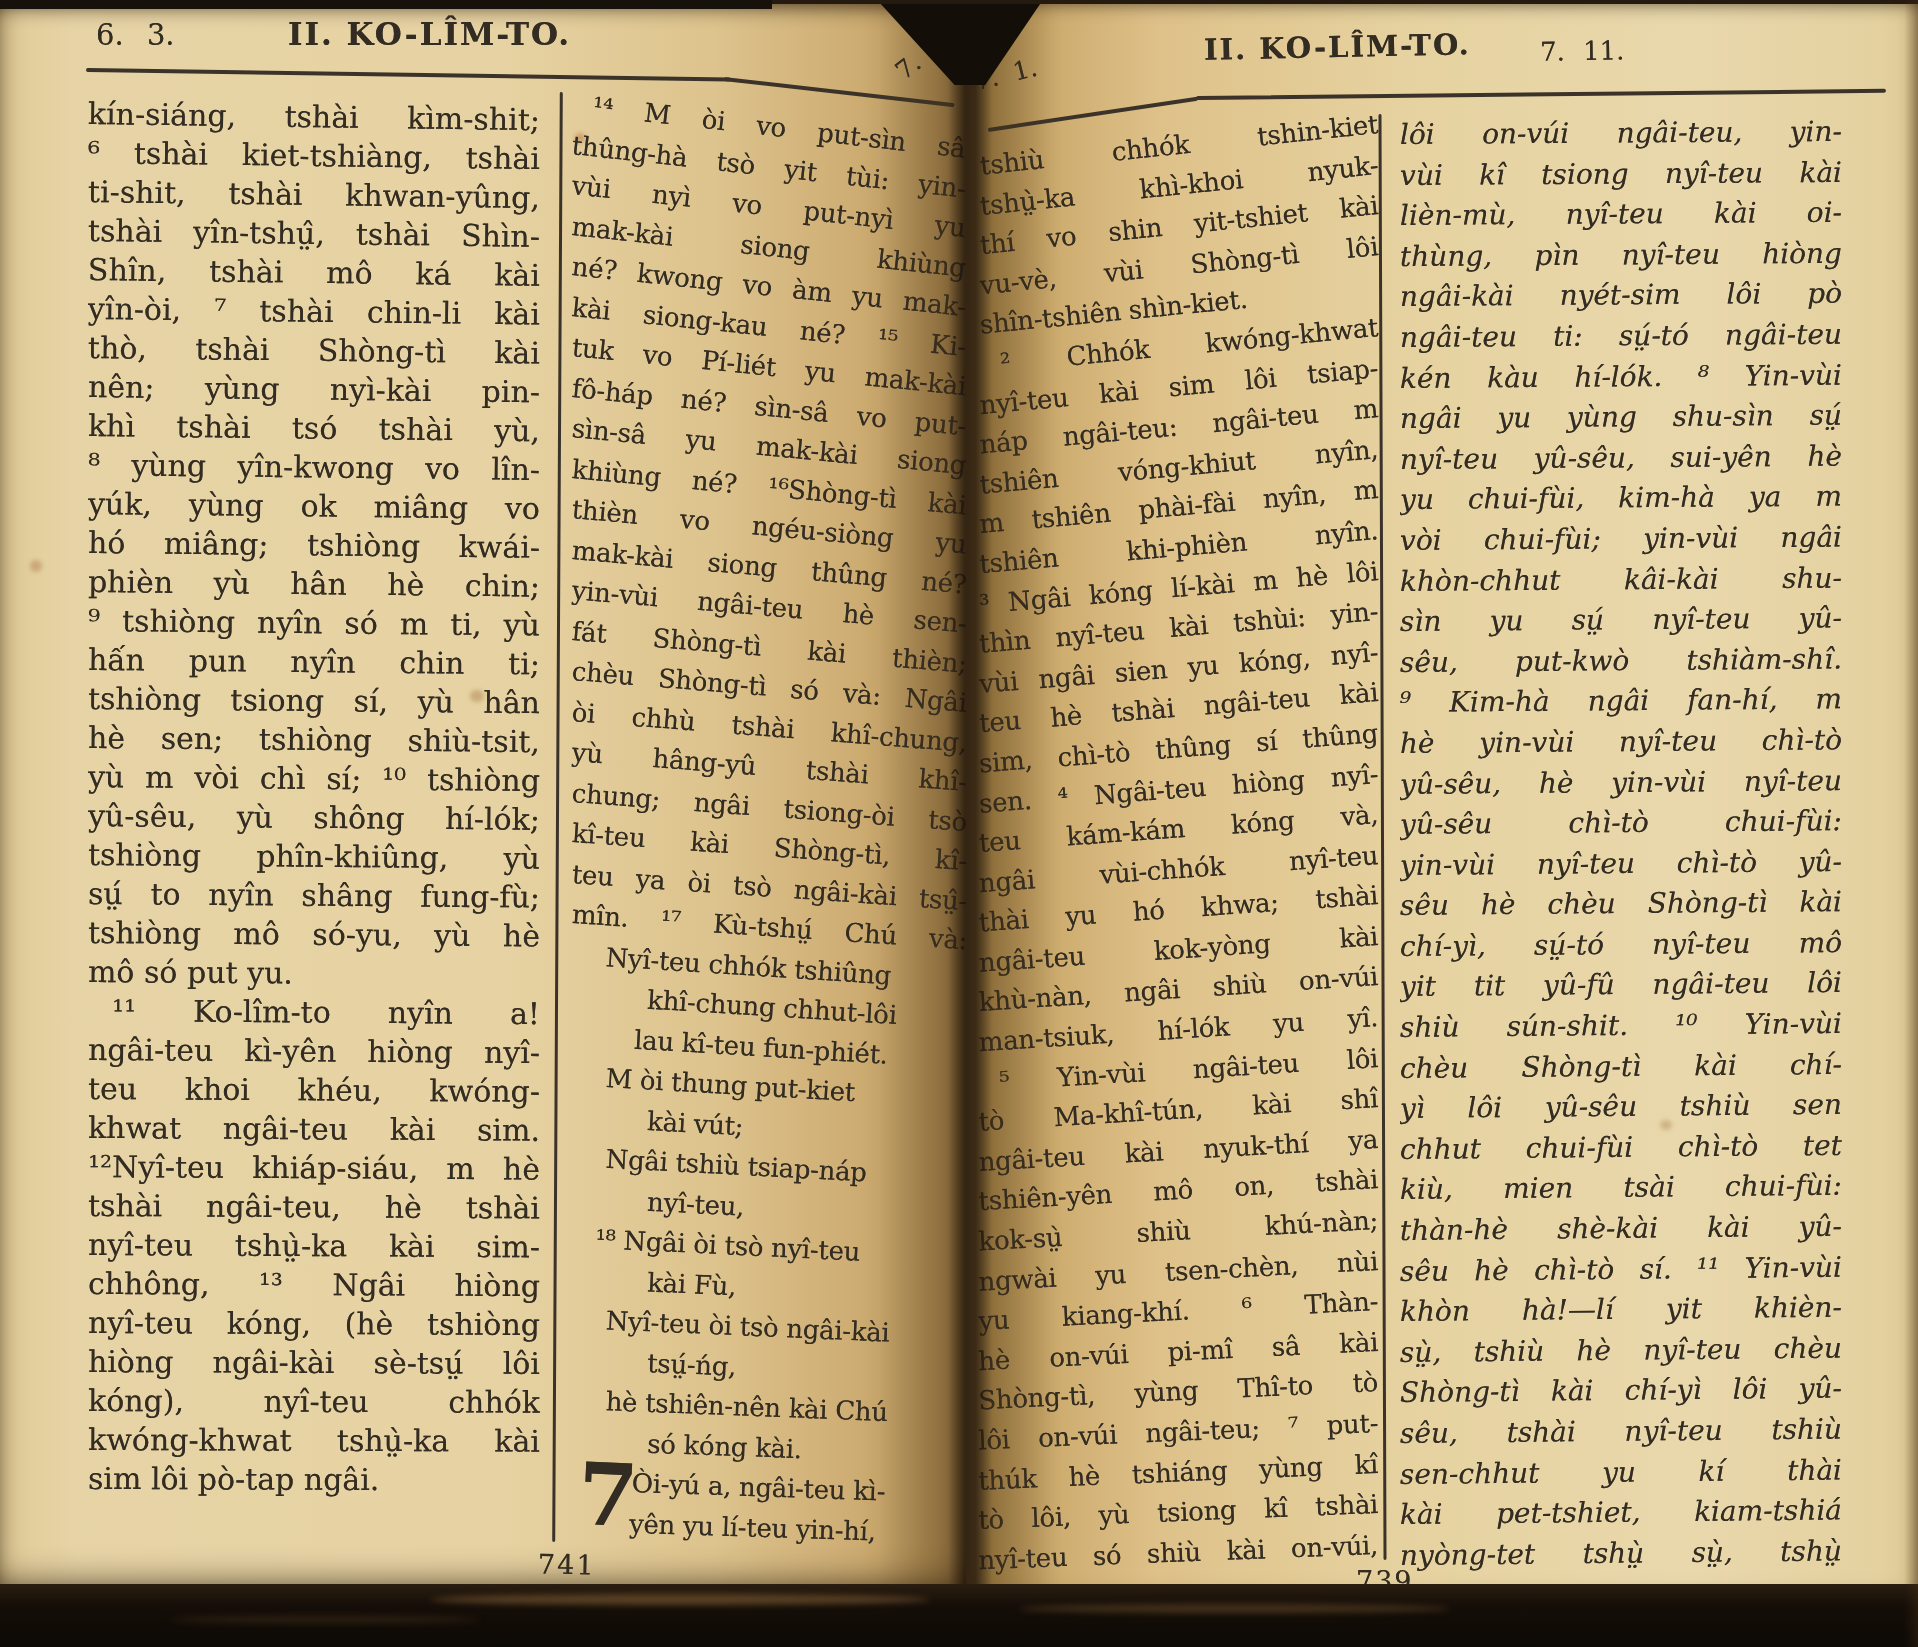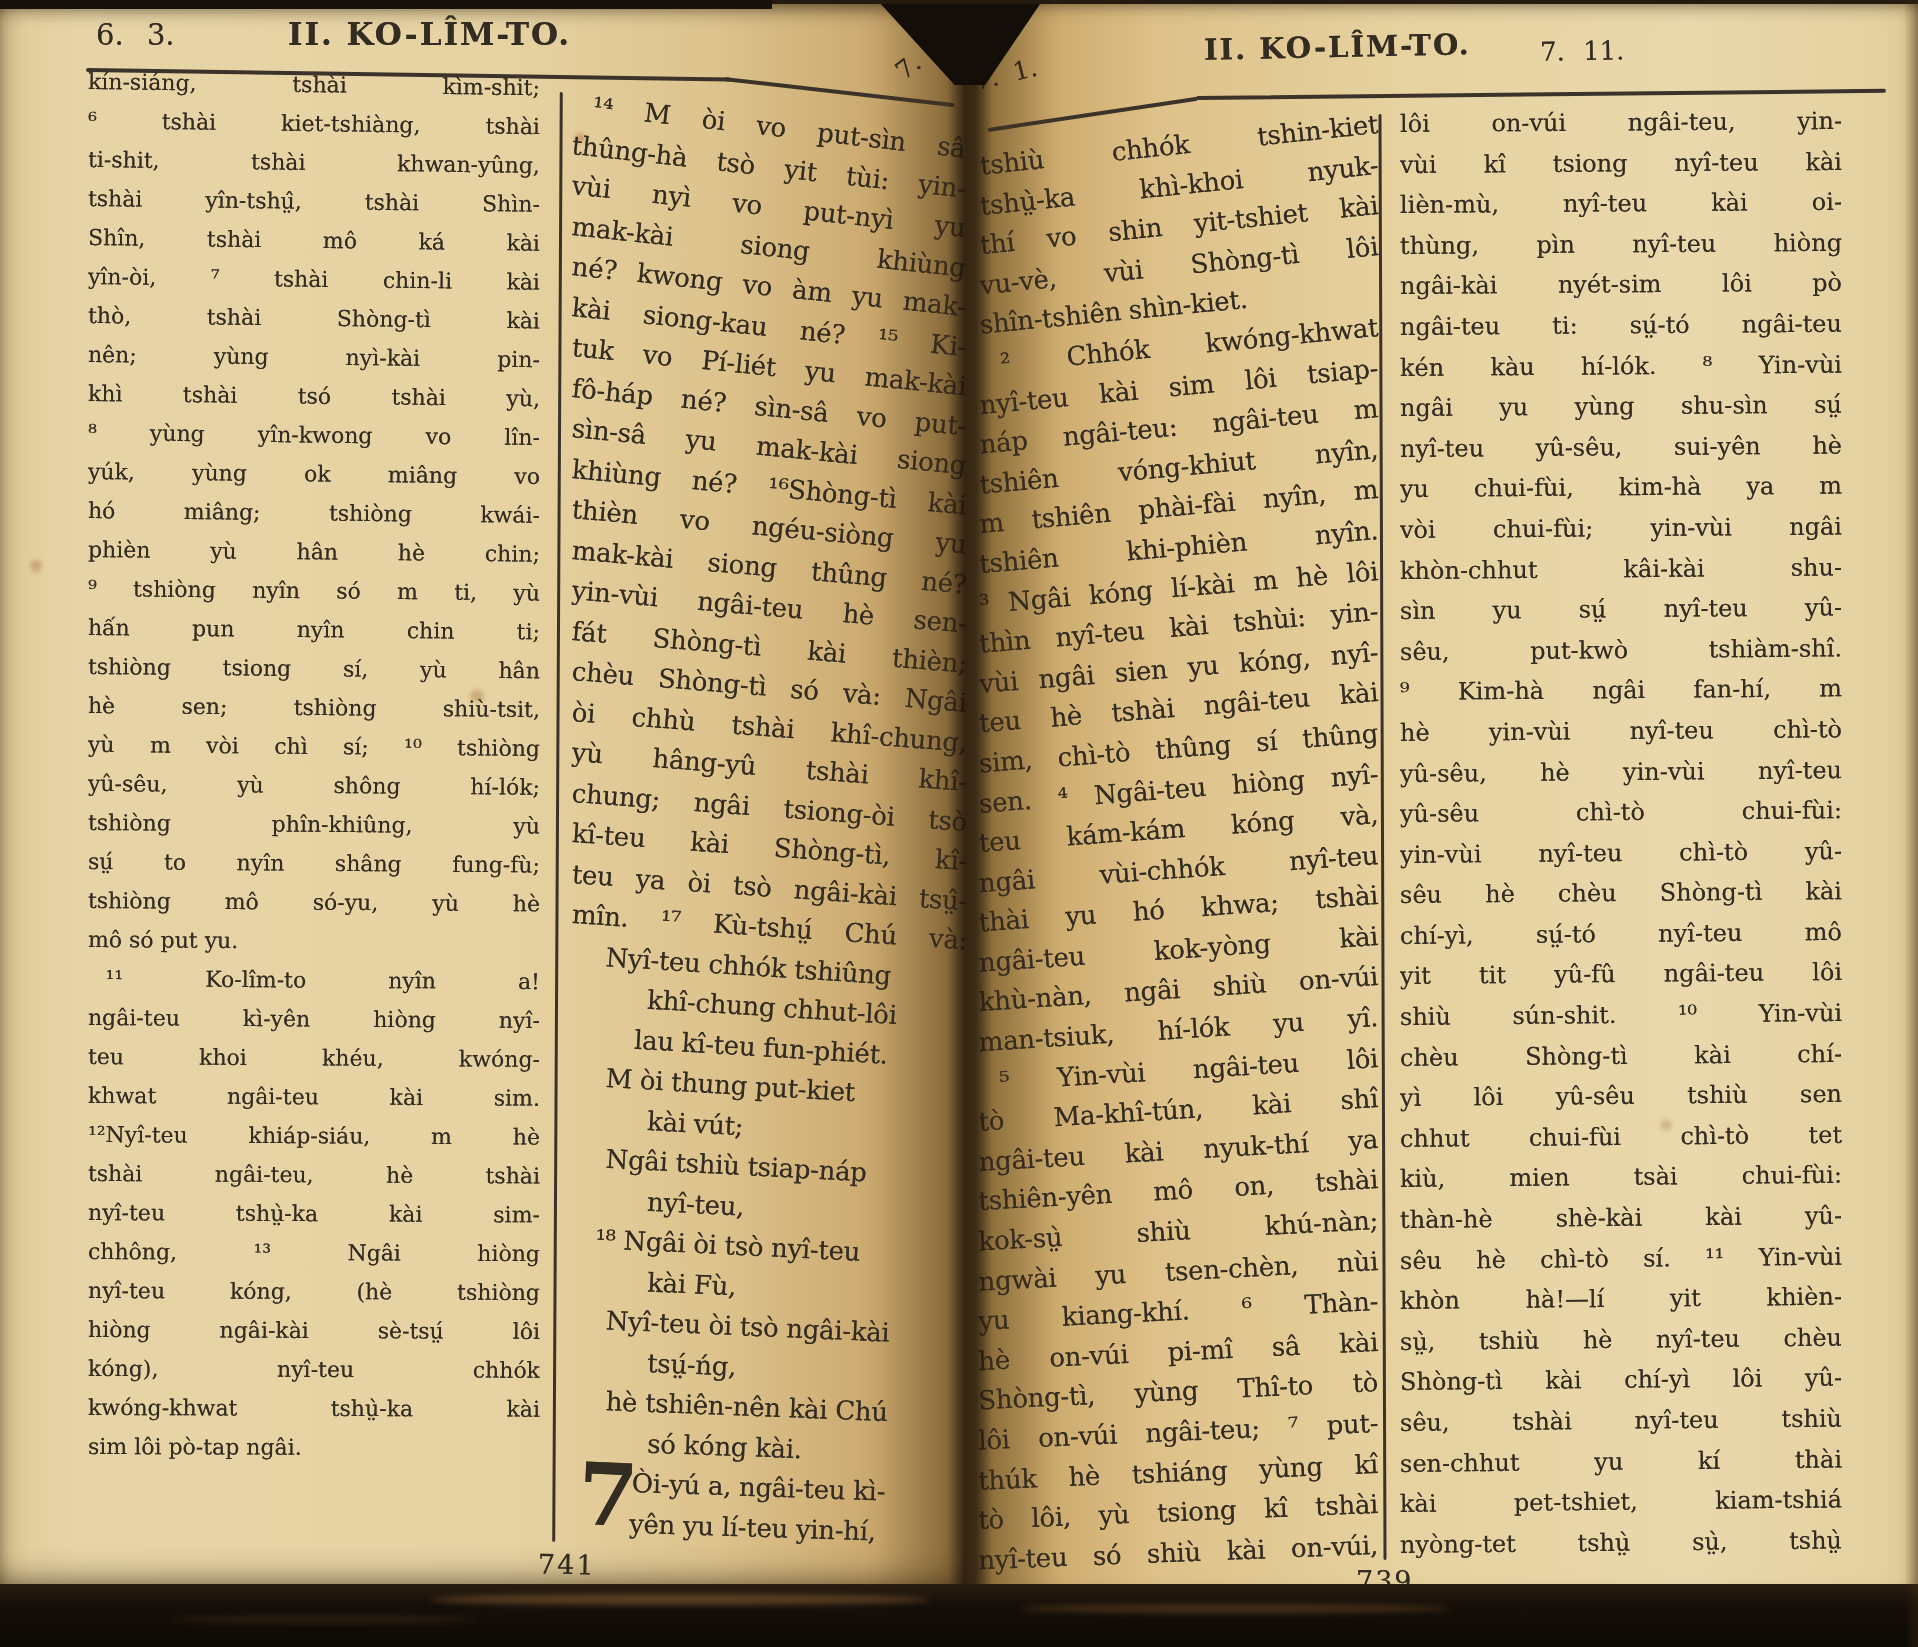--- a/index.html
+++ b/index.html
@@ -58,21 +58,21 @@
   <div class="hdr" style="left:1540px;top:36px;font-size:26px;word-spacing:10px;transform:rotate(-1deg);">7. 11.</div>
 
   <div class="rule" style="left:86px;top:68px;width:645px;height:4px;transform:rotate(.85deg);transform-origin:0 50%;"></div>
   <div class="rule" style="left:724px;top:77px;width:232px;height:4px;transform:rotate(6.5deg);transform-origin:0 50%;"></div>
   <div class="rule" style="left:988px;top:128px;width:212px;height:4px;transform:rotate(-8.5deg);transform-origin:0 50%;"></div>
   <div class="rule" style="left:1196px;top:96px;width:690px;height:4px;transform:rotate(-.6deg);transform-origin:0 50%;"></div>
 
   <div class="rule" style="left:556px;top:92px;width:3px;height:1450px;transform:rotate(.3deg);"></div>
   <div class="rule" style="left:1381px;top:114px;width:3px;height:1446px;transform:rotate(-.2deg);"></div>
 
-  <div class="col" style="left:88px;top:62px;width:452px;font-size:22px;--lh:39px;">
+  <div class="col" style="left:88px;top:94px;width:452px;font-size:30px;--lh:39px;">
       <div class="ln" style="transform: rotate(0.8deg); transform-origin: 0% 50%;">kín-siáng, tshài kìm-shit;</div>
       <div class="ln" style="transform: rotate(0.782857deg); transform-origin: 0% 50%;">⁶ tshài kiet-tshiàng, tshài</div>
       <div class="ln" style="transform: rotate(0.765714deg); transform-origin: 0% 50%;">ti-shit, tshài khwan-yûng,</div>
       <div class="ln" style="transform: rotate(0.748571deg); transform-origin: 0% 50%;">tshài yîn-tshṳ̂, tshài Shìn-</div>
       <div class="ln" style="transform: rotate(0.731429deg); transform-origin: 0% 50%;">Shîn, tshài mô ká kài</div>
       <div class="ln" style="transform: rotate(0.714286deg); transform-origin: 0% 50%;">yîn-òi, ⁷ tshài chin-li kài</div>
       <div class="ln" style="transform: rotate(0.697143deg); transform-origin: 0% 50%;">thò, tshài Shòng-tì kài</div>
       <div class="ln" style="transform: rotate(0.68deg); transform-origin: 0% 50%;">nên; yùng nyì-kài pin-</div>
       <div class="ln" style="transform: rotate(0.662857deg); transform-origin: 0% 50%;">khì tshài tsó tshài yù,</div>
       <div class="ln" style="transform: rotate(0.645714deg); transform-origin: 0% 50%;">⁸ yùng yîn-kwong vo lîn-</div>
@@ -175,21 +175,21 @@
       <div class="ln" style="transform: rotate(-2.96deg); transform-origin: 100% 50%;">ngwài yu tsen-chèn, nùi</div>
       <div class="ln" style="transform: rotate(-2.85143deg); transform-origin: 100% 50%;">yu kiang-khí. ⁶ Thàn-</div>
       <div class="ln" style="transform: rotate(-2.74286deg); transform-origin: 100% 50%;">hè on-vúi pi-mî sâ kài</div>
       <div class="ln" style="transform: rotate(-2.63429deg); transform-origin: 100% 50%;">Shòng-tì, yùng Thî-to tò</div>
       <div class="ln" style="transform: rotate(-2.52571deg); transform-origin: 100% 50%;">lôi on-vúi ngâi-teu; ⁷ put-</div>
       <div class="ln" style="transform: rotate(-2.41714deg); transform-origin: 100% 50%;">thúk hè tshiáng yùng kî</div>
       <div class="ln" style="transform: rotate(-2.30857deg); transform-origin: 100% 50%;">tò lôi, yù tsiong kî tshài</div>
       <div class="ln" style="transform: rotate(-2.2deg); transform-origin: 100% 50%;">nyî-teu só shiù kài on-vúi,</div>
     </div>
 
-  <div class="col" style="left:1400px;top:104px;width:442px;font-size:24px;--lh:40.6px;">
+  <div class="col" style="left:1400px;top:115px;width:442px;font-size:28px;font-style:italic;--lh:40.6px;">
       <div class="ln" style="transform: rotate(-0.4deg); transform-origin: 0% 50%;">lôi on-vúi ngâi-teu, yin-</div>
       <div class="ln" style="transform: rotate(-0.405714deg); transform-origin: 0% 50%;">vùi kî tsiong nyî-teu kài</div>
       <div class="ln" style="transform: rotate(-0.411429deg); transform-origin: 0% 50%;">lièn-mù, nyî-teu kài oi-</div>
       <div class="ln" style="transform: rotate(-0.417143deg); transform-origin: 0% 50%;">thùng, pìn nyî-teu hiòng</div>
       <div class="ln" style="transform: rotate(-0.422857deg); transform-origin: 0% 50%;">ngâi-kài nyét-sim lôi pò</div>
       <div class="ln" style="transform: rotate(-0.428571deg); transform-origin: 0% 50%;">ngâi-teu ti: sṳ́-tó ngâi-teu</div>
       <div class="ln" style="transform: rotate(-0.434286deg); transform-origin: 0% 50%;">kén kàu hí-lók. ⁸ Yin-vùi</div>
       <div class="ln" style="transform: rotate(-0.44deg); transform-origin: 0% 50%;">ngâi yu yùng shu-sìn sṳ́</div>
       <div class="ln" style="transform: rotate(-0.445714deg); transform-origin: 0% 50%;">nyî-teu yû-sêu, sui-yên hè</div>
       <div class="ln" style="transform: rotate(-0.451429deg); transform-origin: 0% 50%;">yu chui-fùi, kim-hà ya m</div>

